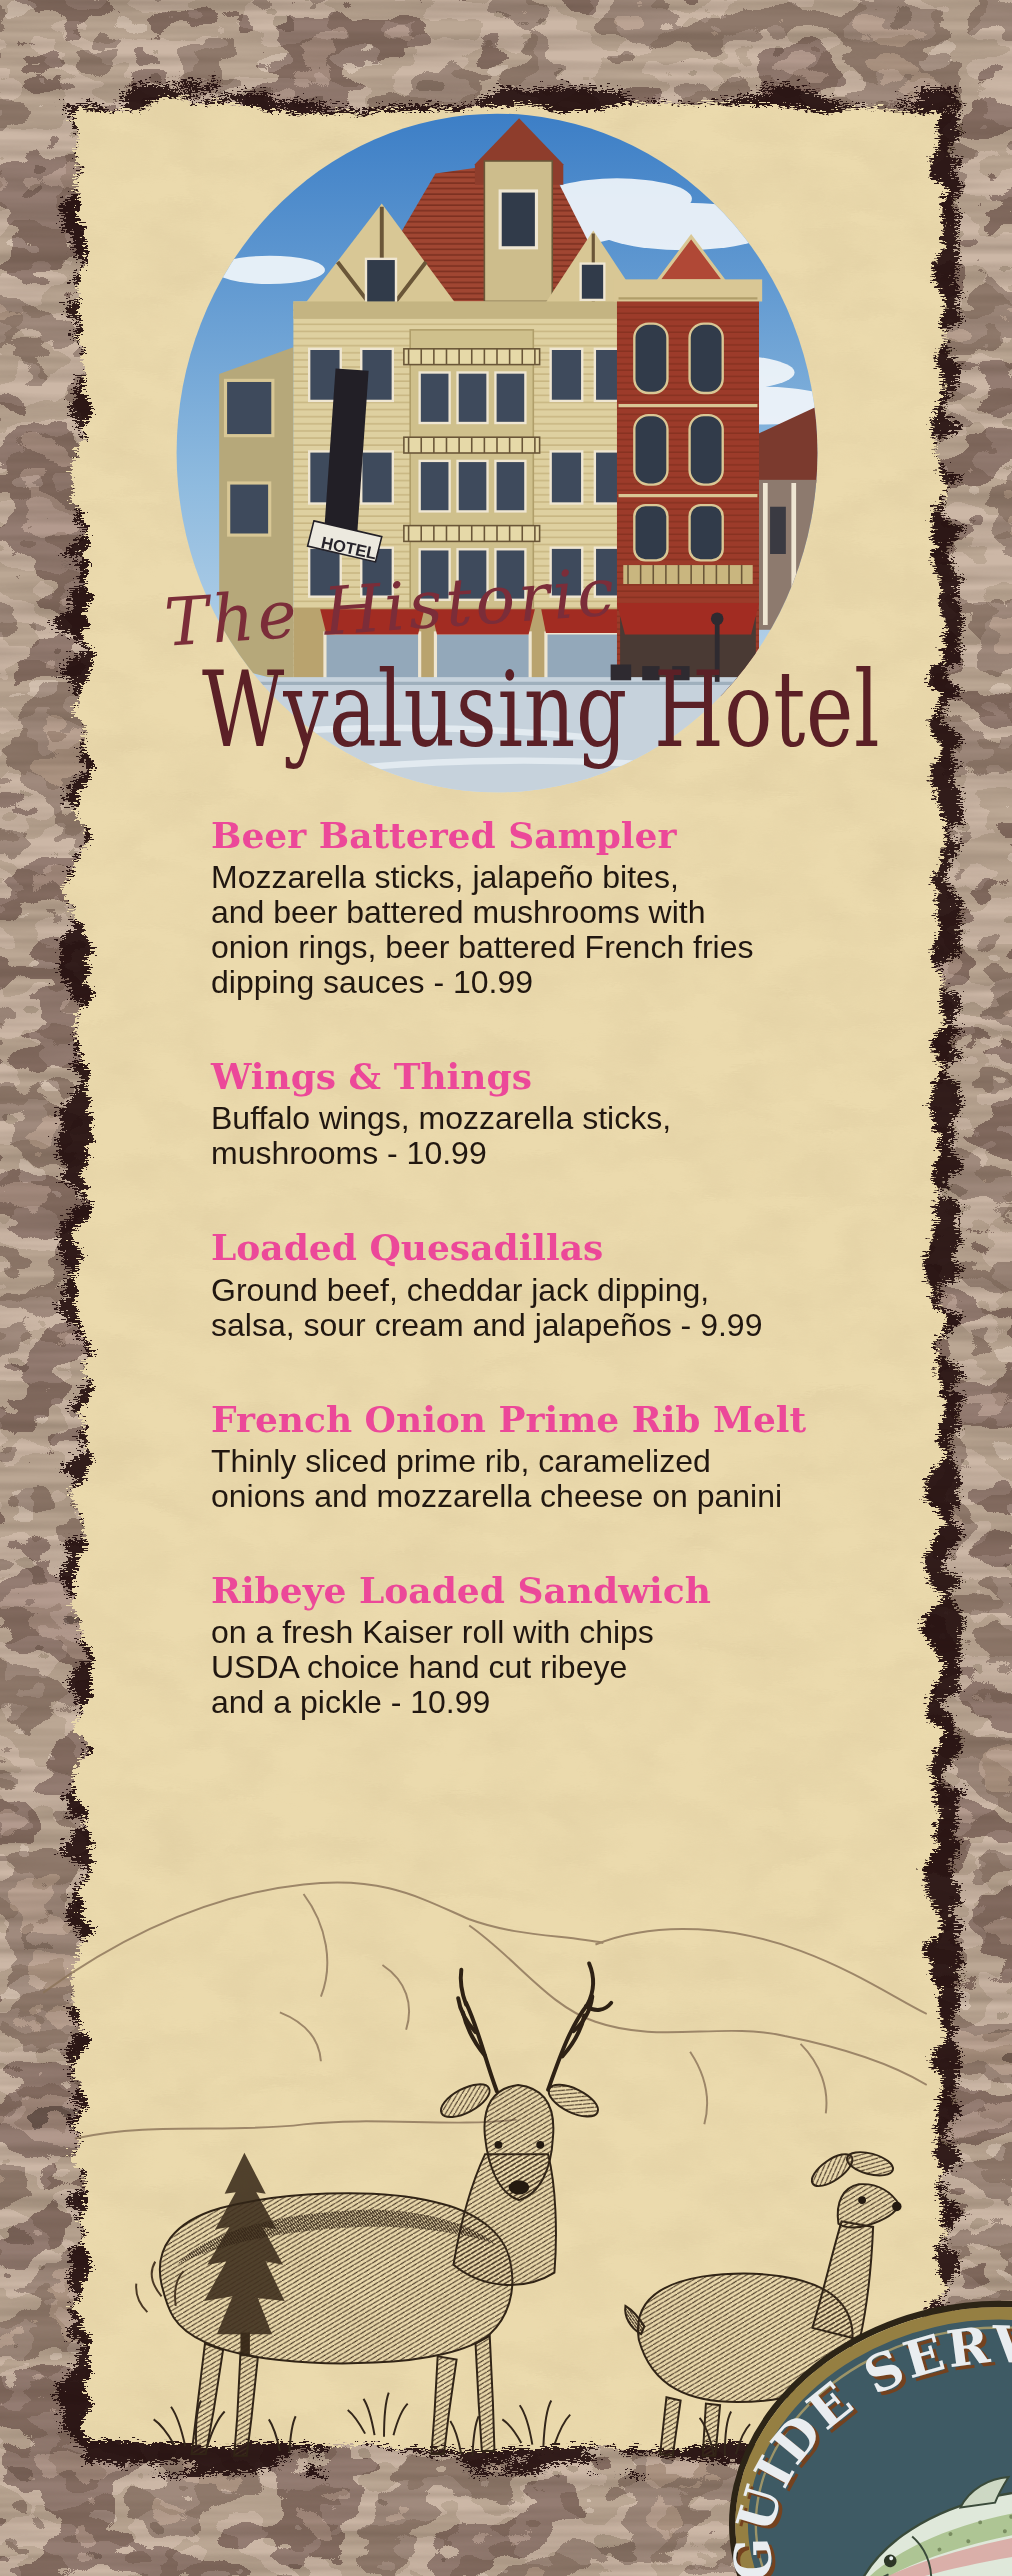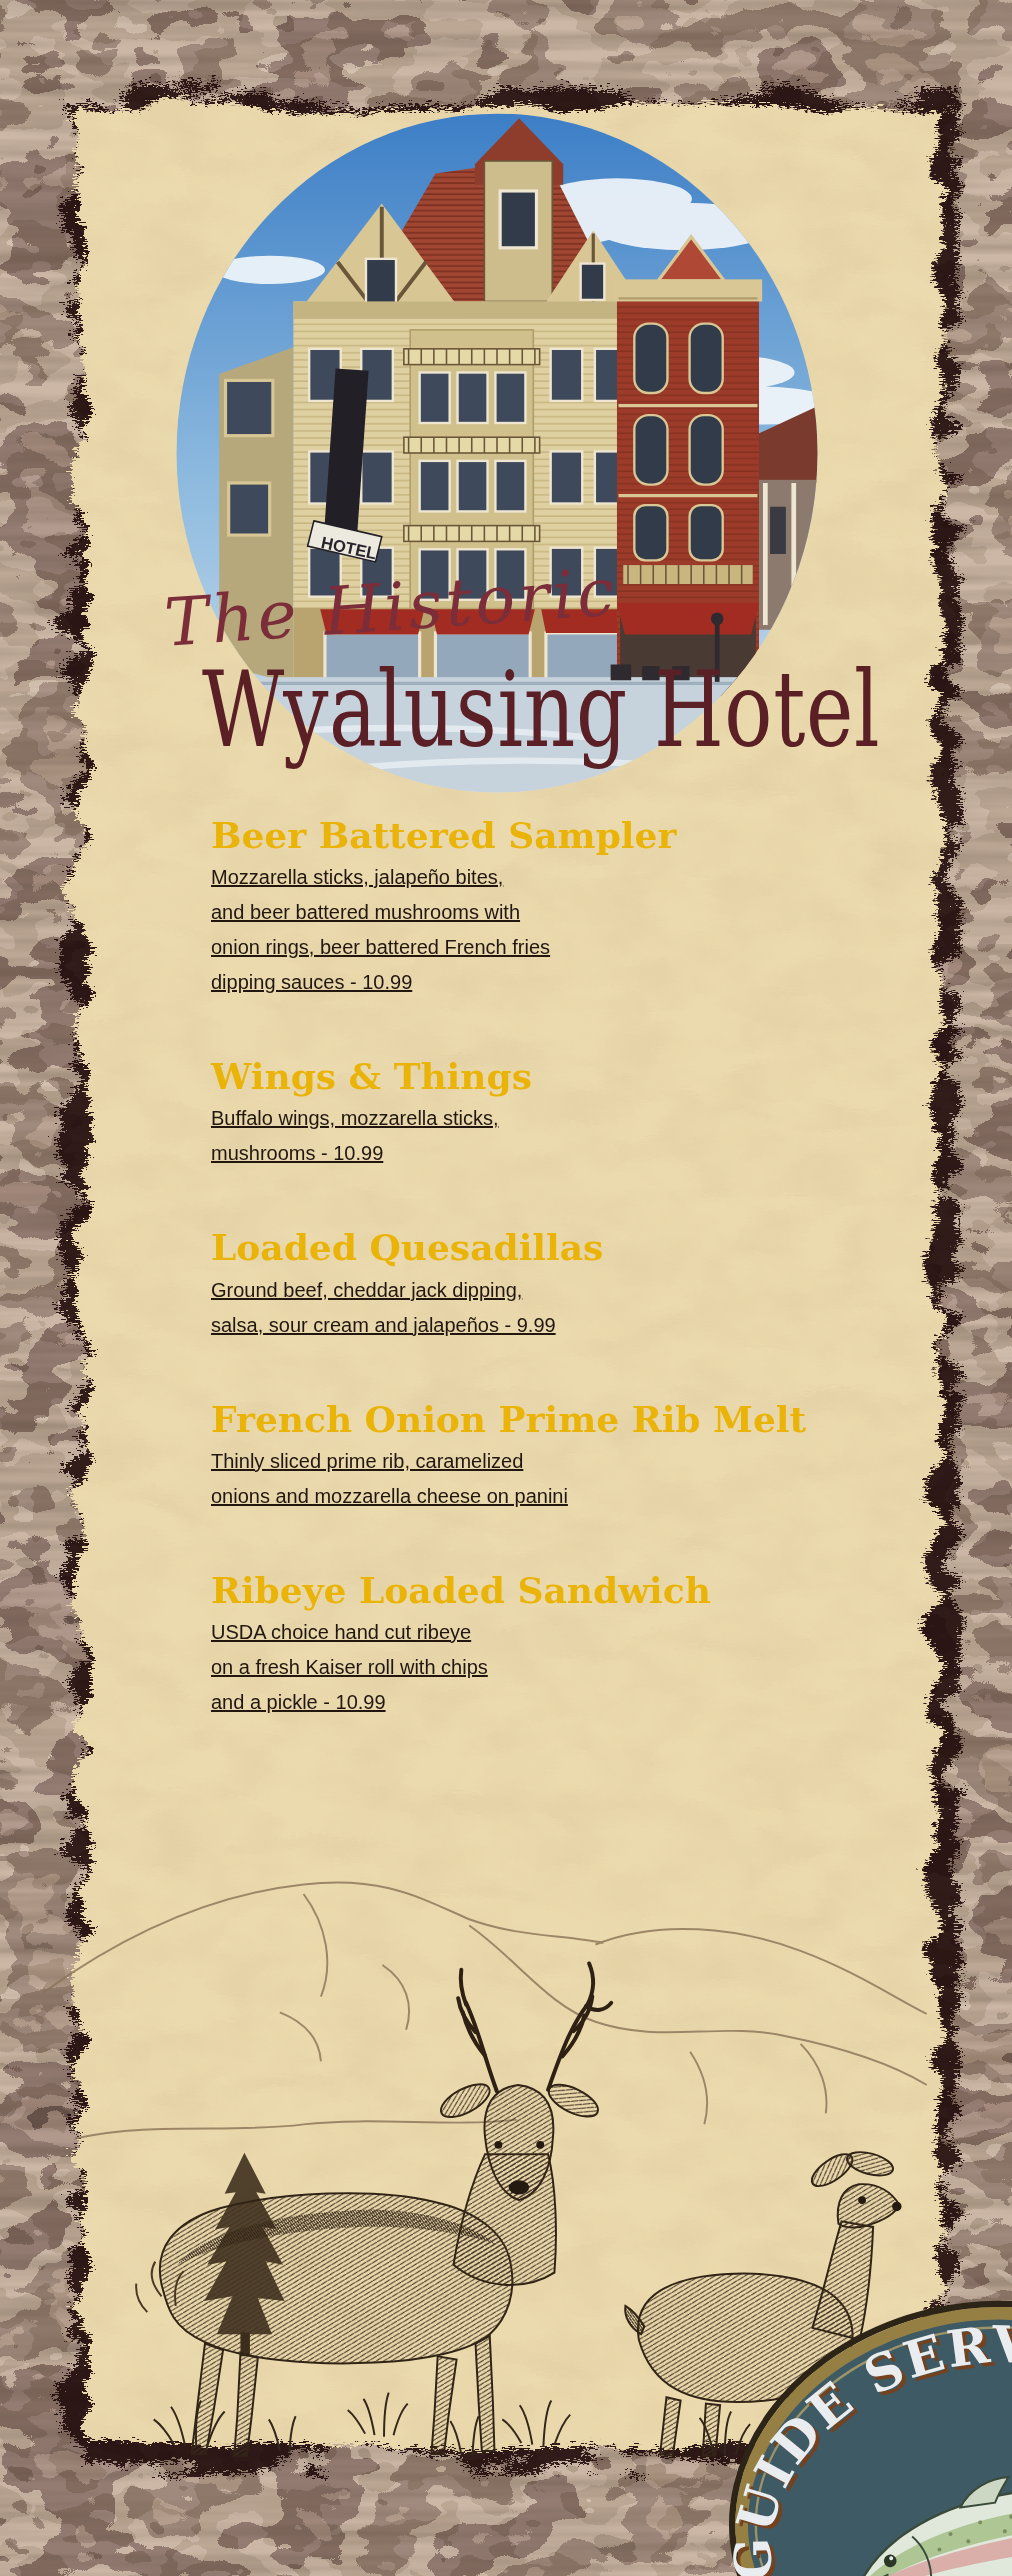--- a/index.html
+++ b/index.html
@@ -19,26 +19,25 @@
     left:202px;top:653px;
     font-family:"DejaVu Serif",serif;font-size:104px;line-height:1.1;
     color:#5b2026;white-space:nowrap;letter-spacing:0.8px;
     transform:scaleX(.77);transform-origin:left top;
   }
   
   .menu{left:211px;top:813px;width:615px;}
   .menu section{margin:0 0 54px 0;}
   .item-name{
     margin:0 0 3.2px 0;font-family:"DejaVu Serif",serif;font-weight:700;
-    font-size:36px;line-height:44px;color:#eab308;white-space:nowrap;
+    font-size:36px;line-height:44px;color:#ec4899;white-space:nowrap;
   }
   .item-line{
-    font-size:20px;line-height:35px;color:#211710;white-space:nowrap;
+    font-size:32px;line-height:35px;color:#211710;white-space:nowrap;
     font-family:"Liberation Sans",sans-serif;
-    text-decoration:underline;
   }
   
   .badge{
     left:724px;top:2294px;width:521px;height:442px;
     transform:rotate(-13deg);transform-origin:252px 213px;
   }
 </style>
 </head>
 <body>
 
@@ -260,22 +259,22 @@
       <div class="item-line">Ground beef, cheddar jack dipping,</div>
       <div class="item-line">salsa, sour cream and jalapeños - 9.99</div>
     </section>
     <section>
       <h2 class="item-name">French Onion Prime Rib Melt</h2>
       <div class="item-line">Thinly sliced prime rib, caramelized</div>
       <div class="item-line">onions and mozzarella cheese on panini</div>
     </section>
     <section>
       <h2 class="item-name">Ribeye Loaded Sandwich</h2>
+      <div class="item-line">on a fresh Kaiser roll with chips</div>
       <div class="item-line">USDA choice hand cut ribeye</div>
-      <div class="item-line">on a fresh Kaiser roll with chips</div>
       <div class="item-line">and a pickle - 10.99</div>
     </section>
   </div>
 
   <svg width="884" height="639" viewBox="0 0 1120 810" style="left:43px;top:1823px">
     <defs>
       <pattern id="hatch" width="7" height="7" patternUnits="userSpaceOnUse" patternTransform="rotate(14)">
         <path d="M0 7 L7 0" stroke="#41301f" stroke-width="1.4"></path>
       </pattern>
       <pattern id="hatchD" width="4" height="4" patternUnits="userSpaceOnUse" patternTransform="rotate(100)">

